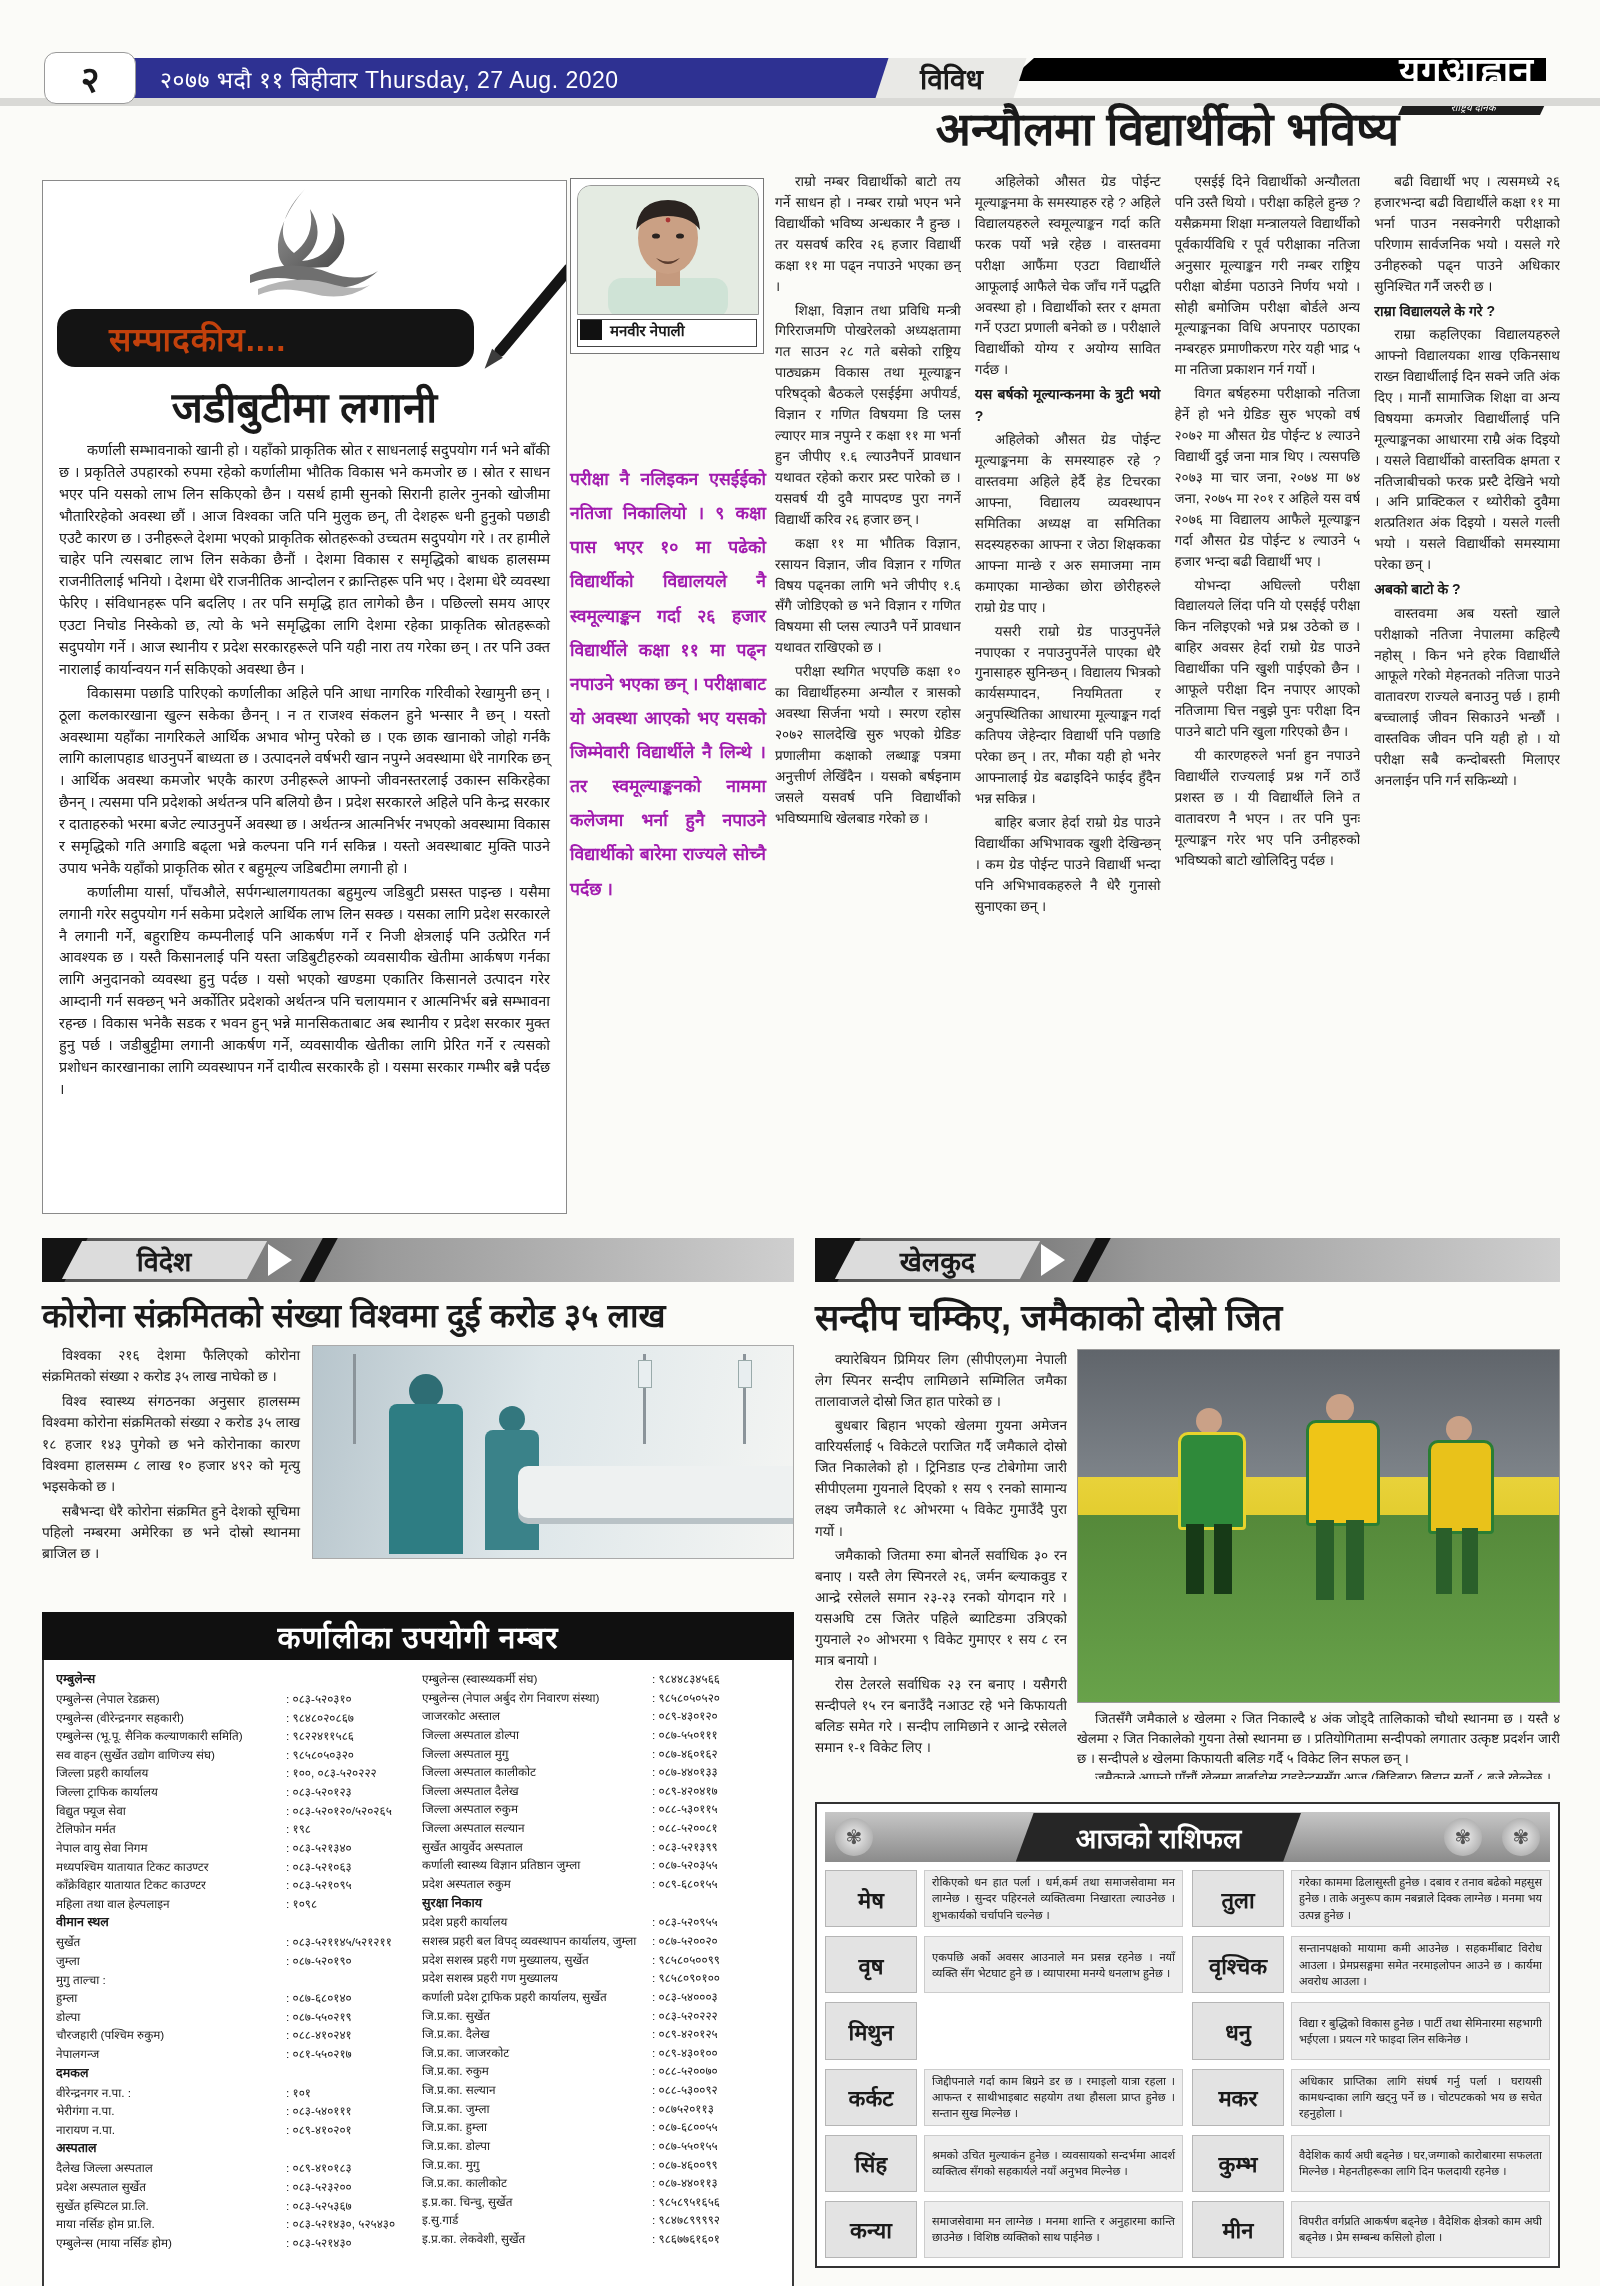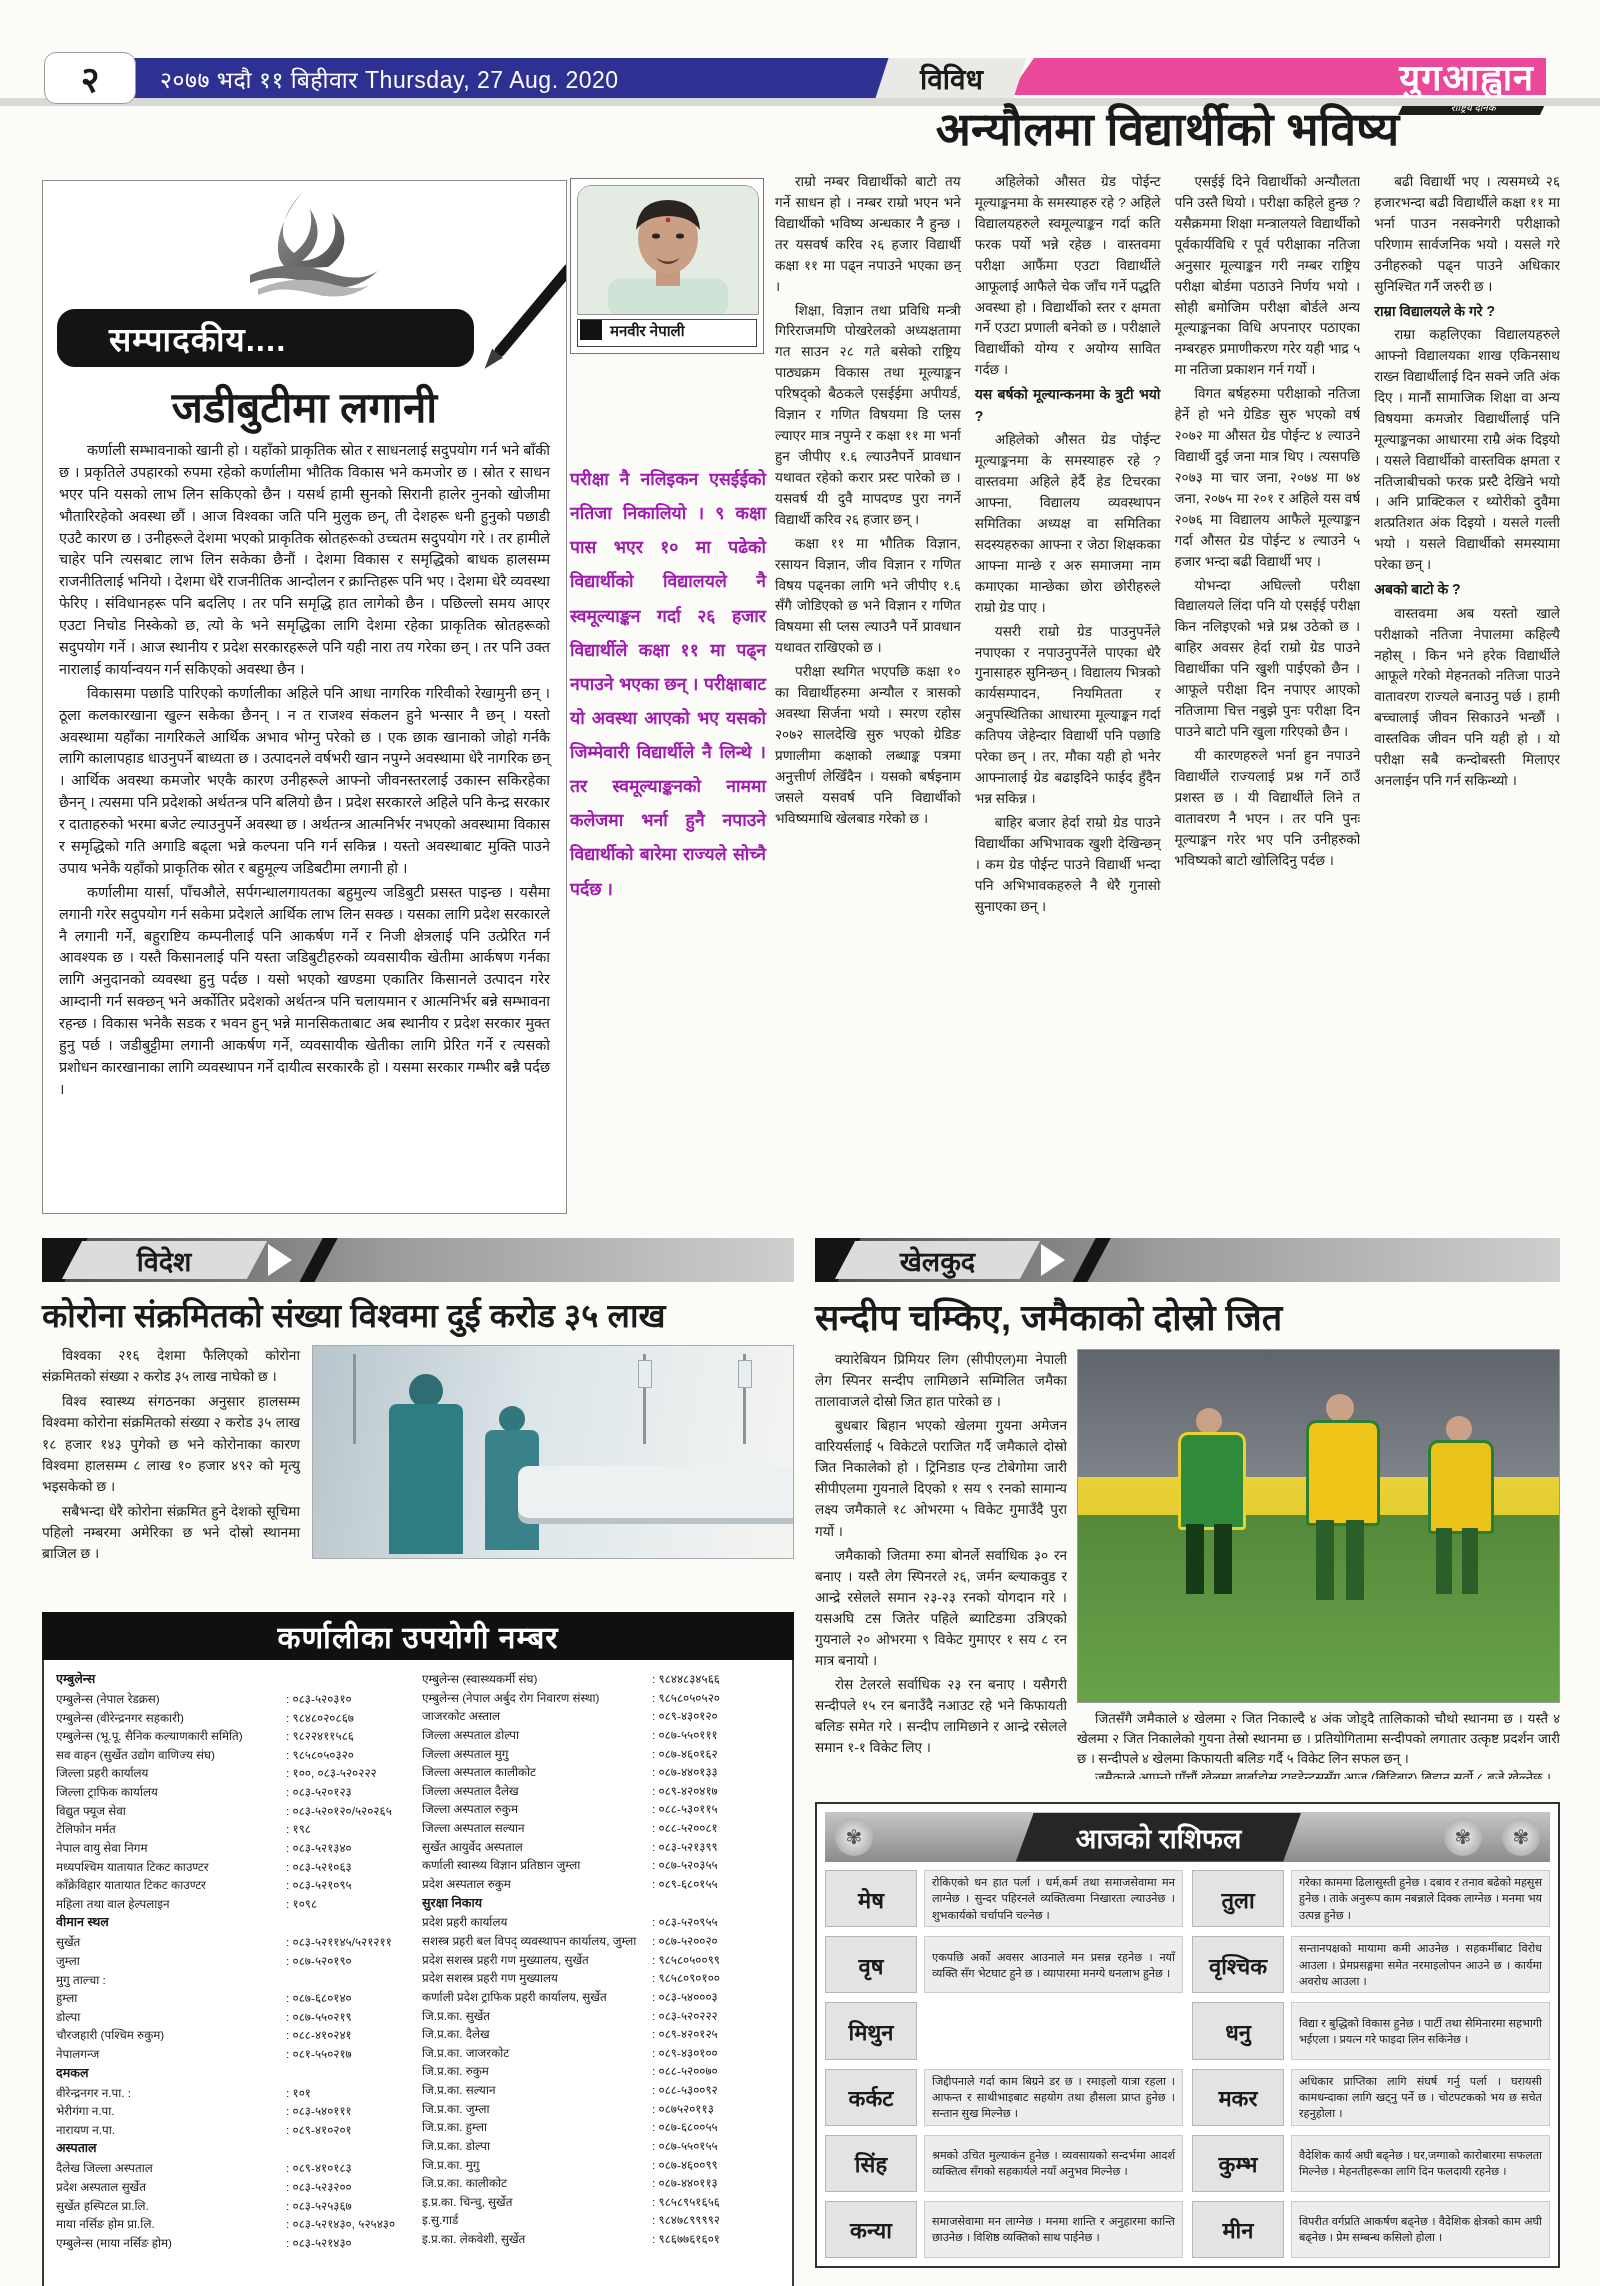--- a/index.html
+++ b/index.html
@@ -7,34 +7,34 @@
         font-family:"Liberation Sans",sans-serif;color:#1a1a1a;overflow:hidden;}
   
   .hdr-bar1{position:absolute;left:100px;top:58px;width:790px;height:40px;background:#2e3192;}
   .hdr-pagenum{position:absolute;left:44px;top:52px;width:90px;height:50px;background:#fff;
         border:1px solid #9a9a9a;border-radius:12px;display:flex;align-items:center;justify-content:center;
         font-size:36px;font-weight:bold;z-index:3;}
   .hdr-date{position:absolute;left:160px;top:63px;color:#fff;font-size:23px;letter-spacing:.5px;z-index:2;}
   .hdr-vividh{position:absolute;left:882px;top:58px;width:138px;height:40px;background:#e9e9e6;
         transform:skewX(-18deg);display:flex;align-items:center;justify-content:center;z-index:2;}
   .hdr-vividh span{transform:skewX(18deg);font-size:28px;font-weight:bold;}
-  .hdr-bar2{position:absolute;left:1008px;top:58px;width:538px;height:37px;background:#ec4899;
+  .hdr-bar2{position:absolute;left:1008px;top:58px;width:538px;height:23px;background:#000000;
         clip-path:polygon(26px 0,100% 0,100% 100%,0 100%);display:flex;align-items:center;justify-content:flex-end;}
   .hdr-masthead{color:#fff;font-size:36px;font-weight:bold;padding-right:12px;letter-spacing:1px;}
   .hdr-tag{position:absolute;left:1402px;top:98px;width:142px;height:17px;background:#1d1d1d;
         transform:skewX(-25deg);display:flex;align-items:center;justify-content:center;}
   .hdr-tag span{transform:skewX(25deg);color:#fff;font-size:10px;font-style:italic;}
   .hdr-strip{position:absolute;left:0;top:98px;width:1600px;height:8px;background:#d9d9d6;}
   
   .editorial{position:absolute;left:42px;top:180px;width:523px;height:1032px;border:1px solid #8a8a8a;
         background:#fff;overflow:hidden;}
   .ed-logo{display:block;margin:6px auto 0;}
   .ed-banner{position:relative;margin:4px 92px 0 14px;height:58px;background:#141414;border-radius:18px;
         display:flex;align-items:center;padding-left:52px;}
-  .ed-banner span{color:#ffffff;font-size:33px;font-weight:bold;letter-spacing:1px;}
+  .ed-banner span{color:#c2410c;font-size:33px;font-weight:bold;letter-spacing:1px;}
   .pen{position:absolute;right:-66px;top:-58px;width:11px;height:118px;background:#151515;border-radius:5px;
         transform:rotate(40deg);}
   .pen::after{content:"";position:absolute;left:-2px;bottom:-18px;border-left:7px solid transparent;
         border-right:7px solid transparent;border-top:20px solid #3c3c3c;}
   .ed-headline{text-align:center;font-size:42px;font-weight:bold;margin:10px 0 6px;}
   .ed-body{padding:0 16px;font-size:14.4px;line-height:1.52;text-align:justify;}
   .ed-body p{margin:0 0 2px;text-indent:28px;}
   
   .main-headline{position:absolute;left:775px;top:96px;width:785px;text-align:center;
         font-size:46px;font-weight:bold;}

